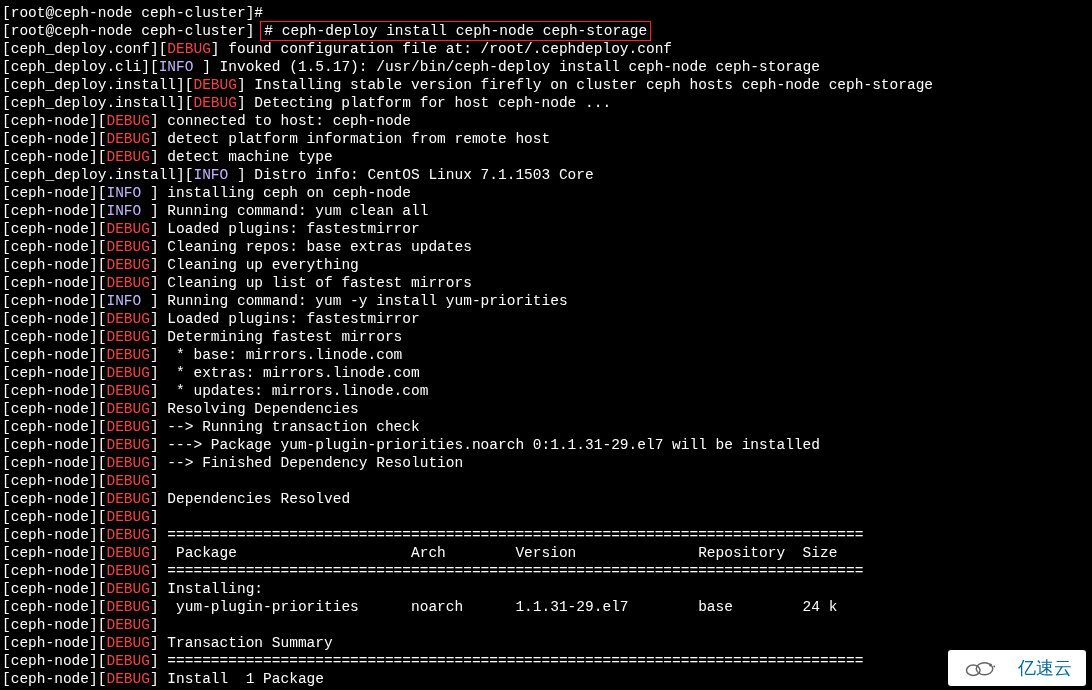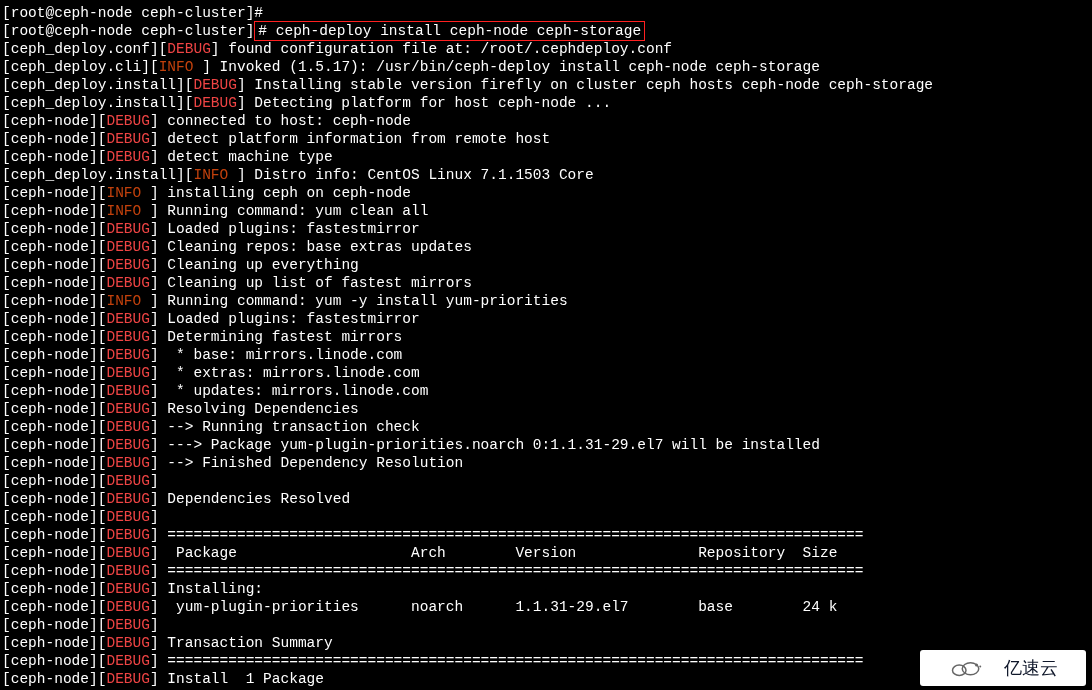--- a/index.html
+++ b/index.html
@@ -1,24 +1,24 @@
 <!DOCTYPE html>
 <html><head>
 <meta charset="utf-8">
 <style>
   html,body{margin:0;padding:0;background:#000;color:#fff;font-family:"Courier New",monospace;font-size:14.5px;line-height:18px;width:1092px;height:690px;overflow:hidden}
   .term{padding:4px 2px;white-space:pre}
   .line{display:block}
   .br{color:#fff}
   .dbg{color:#ef4444}
-  .info{color:#c2410c}
-  .mkbox{border:1.5px solid #ff2020;display:inline-block;padding:0 3px;margin:-2px 0}
+  .info{color:#c4b5fd}
+  .mkbox{border:1.5px solid #ff2020;display:inline-block;padding:0 3px;margin:-2px 6px}
   .wm{
-    position:absolute;right:6px;bottom:4px;background:#fff;color:#0f172a;
-    font-family:Arial,sans-serif;font-size:18px;padding:8px 28px;border-radius:3px;
+    position:absolute;right:6px;bottom:4px;background:#fff;color:#0369a1;
+    font-family:Arial,sans-serif;font-size:18px;padding:8px 14px;border-radius:3px;
     display:flex;align-items:center;gap:20px
   }
   .wm svg{width:36px;height:20px}
 </style>
 </head>
 <body>
 
 <div class="term" id="term"><span class="line"><span class="br">[root@ceph-node ceph-cluster]# </span></span><span class="line"><span class="br">[root@ceph-node ceph-cluster]</span><span class="mkbox"># ceph-deploy install ceph-node ceph-storage</span></span><span class="line"><span class="br">[</span><span class="br">ceph_deploy.conf</span><span class="br">][</span><span class="dbg">DEBUG</span><span class="br">] </span><span class="br">found configuration file at: /root/.cephdeploy.conf</span></span><span class="line"><span class="br">[</span><span class="br">ceph_deploy.cli</span><span class="br">][</span><span class="info">INFO </span><span class="br">] </span><span class="br">Invoked (1.5.17): /usr/bin/ceph-deploy install ceph-node ceph-storage</span></span><span class="line"><span class="br">[</span><span class="br">ceph_deploy.install</span><span class="br">][</span><span class="dbg">DEBUG</span><span class="br">] </span><span class="br">Installing stable version firefly on cluster ceph hosts ceph-node ceph-storage</span></span><span class="line"><span class="br">[</span><span class="br">ceph_deploy.install</span><span class="br">][</span><span class="dbg">DEBUG</span><span class="br">] </span><span class="br">Detecting platform for host ceph-node ...</span></span><span class="line"><span class="br">[</span><span class="br">ceph-node</span><span class="br">][</span><span class="dbg">DEBUG</span><span class="br">] </span><span class="br">connected to host: ceph-node</span></span><span class="line"><span class="br">[</span><span class="br">ceph-node</span><span class="br">][</span><span class="dbg">DEBUG</span><span class="br">] </span><span class="br">detect platform information from remote host</span></span><span class="line"><span class="br">[</span><span class="br">ceph-node</span><span class="br">][</span><span class="dbg">DEBUG</span><span class="br">] </span><span class="br">detect machine type</span></span><span class="line"><span class="br">[</span><span class="br">ceph_deploy.install</span><span class="br">][</span><span class="info">INFO </span><span class="br">] </span><span class="br">Distro info: CentOS Linux 7.1.1503 Core</span></span><span class="line"><span class="br">[</span><span class="br">ceph-node</span><span class="br">][</span><span class="info">INFO </span><span class="br">] </span><span class="br">installing ceph on ceph-node</span></span><span class="line"><span class="br">[</span><span class="br">ceph-node</span><span class="br">][</span><span class="info">INFO </span><span class="br">] </span><span class="br">Running command: yum clean all</span></span><span class="line"><span class="br">[</span><span class="br">ceph-node</span><span class="br">][</span><span class="dbg">DEBUG</span><span class="br">] </span><span class="br">Loaded plugins: fastestmirror</span></span><span class="line"><span class="br">[</span><span class="br">ceph-node</span><span class="br">][</span><span class="dbg">DEBUG</span><span class="br">] </span><span class="br">Cleaning repos: base extras updates</span></span><span class="line"><span class="br">[</span><span class="br">ceph-node</span><span class="br">][</span><span class="dbg">DEBUG</span><span class="br">] </span><span class="br">Cleaning up everything</span></span><span class="line"><span class="br">[</span><span class="br">ceph-node</span><span class="br">][</span><span class="dbg">DEBUG</span><span class="br">] </span><span class="br">Cleaning up list of fastest mirrors</span></span><span class="line"><span class="br">[</span><span class="br">ceph-node</span><span class="br">][</span><span class="info">INFO </span><span class="br">] </span><span class="br">Running command: yum -y install yum-priorities</span></span><span class="line"><span class="br">[</span><span class="br">ceph-node</span><span class="br">][</span><span class="dbg">DEBUG</span><span class="br">] </span><span class="br">Loaded plugins: fastestmirror</span></span><span class="line"><span class="br">[</span><span class="br">ceph-node</span><span class="br">][</span><span class="dbg">DEBUG</span><span class="br">] </span><span class="br">Determining fastest mirrors</span></span><span class="line"><span class="br">[</span><span class="br">ceph-node</span><span class="br">][</span><span class="dbg">DEBUG</span><span class="br">] </span><span class="br"> * base: mirrors.linode.com</span></span><span class="line"><span class="br">[</span><span class="br">ceph-node</span><span class="br">][</span><span class="dbg">DEBUG</span><span class="br">] </span><span class="br"> * extras: mirrors.linode.com</span></span><span class="line"><span class="br">[</span><span class="br">ceph-node</span><span class="br">][</span><span class="dbg">DEBUG</span><span class="br">] </span><span class="br"> * updates: mirrors.linode.com</span></span><span class="line"><span class="br">[</span><span class="br">ceph-node</span><span class="br">][</span><span class="dbg">DEBUG</span><span class="br">] </span><span class="br">Resolving Dependencies</span></span><span class="line"><span class="br">[</span><span class="br">ceph-node</span><span class="br">][</span><span class="dbg">DEBUG</span><span class="br">] </span><span class="br">--&gt; Running transaction check</span></span><span class="line"><span class="br">[</span><span class="br">ceph-node</span><span class="br">][</span><span class="dbg">DEBUG</span><span class="br">] </span><span class="br">---&gt; Package yum-plugin-priorities.noarch 0:1.1.31-29.el7 will be installed</span></span><span class="line"><span class="br">[</span><span class="br">ceph-node</span><span class="br">][</span><span class="dbg">DEBUG</span><span class="br">] </span><span class="br">--&gt; Finished Dependency Resolution</span></span><span class="line"><span class="br">[</span><span class="br">ceph-node</span><span class="br">][</span><span class="dbg">DEBUG</span><span class="br">] </span><span class="br"></span></span><span class="line"><span class="br">[</span><span class="br">ceph-node</span><span class="br">][</span><span class="dbg">DEBUG</span><span class="br">] </span><span class="br">Dependencies Resolved</span></span><span class="line"><span class="br">[</span><span class="br">ceph-node</span><span class="br">][</span><span class="dbg">DEBUG</span><span class="br">] </span><span class="br"></span></span><span class="line"><span class="br">[</span><span class="br">ceph-node</span><span class="br">][</span><span class="dbg">DEBUG</span><span class="br">] </span><span class="br">================================================================================</span></span><span class="line"><span class="br">[</span><span class="br">ceph-node</span><span class="br">][</span><span class="dbg">DEBUG</span><span class="br">] </span><span class="br"> Package                    Arch        Version              Repository  Size</span></span><span class="line"><span class="br">[</span><span class="br">ceph-node</span><span class="br">][</span><span class="dbg">DEBUG</span><span class="br">] </span><span class="br">================================================================================</span></span><span class="line"><span class="br">[</span><span class="br">ceph-node</span><span class="br">][</span><span class="dbg">DEBUG</span><span class="br">] </span><span class="br">Installing:</span></span><span class="line"><span class="br">[</span><span class="br">ceph-node</span><span class="br">][</span><span class="dbg">DEBUG</span><span class="br">] </span><span class="br"> yum-plugin-priorities      noarch      1.1.31-29.el7        base        24 k</span></span><span class="line"><span class="br">[</span><span class="br">ceph-node</span><span class="br">][</span><span class="dbg">DEBUG</span><span class="br">] </span><span class="br"></span></span><span class="line"><span class="br">[</span><span class="br">ceph-node</span><span class="br">][</span><span class="dbg">DEBUG</span><span class="br">] </span><span class="br">Transaction Summary</span></span><span class="line"><span class="br">[</span><span class="br">ceph-node</span><span class="br">][</span><span class="dbg">DEBUG</span><span class="br">] </span><span class="br">================================================================================</span></span><span class="line"><span class="br">[</span><span class="br">ceph-node</span><span class="br">][</span><span class="dbg">DEBUG</span><span class="br">] </span><span class="br">Install  1 Package</span></span></div>
 
 <div class="wm">

